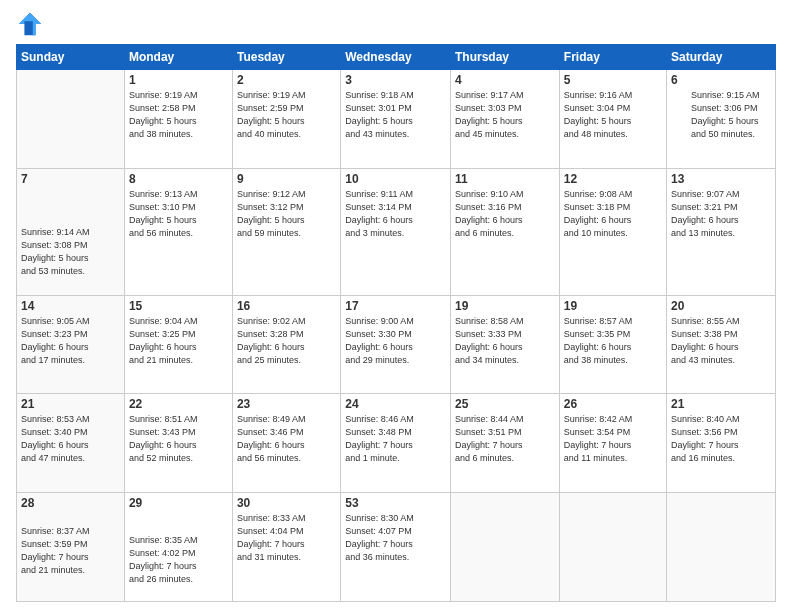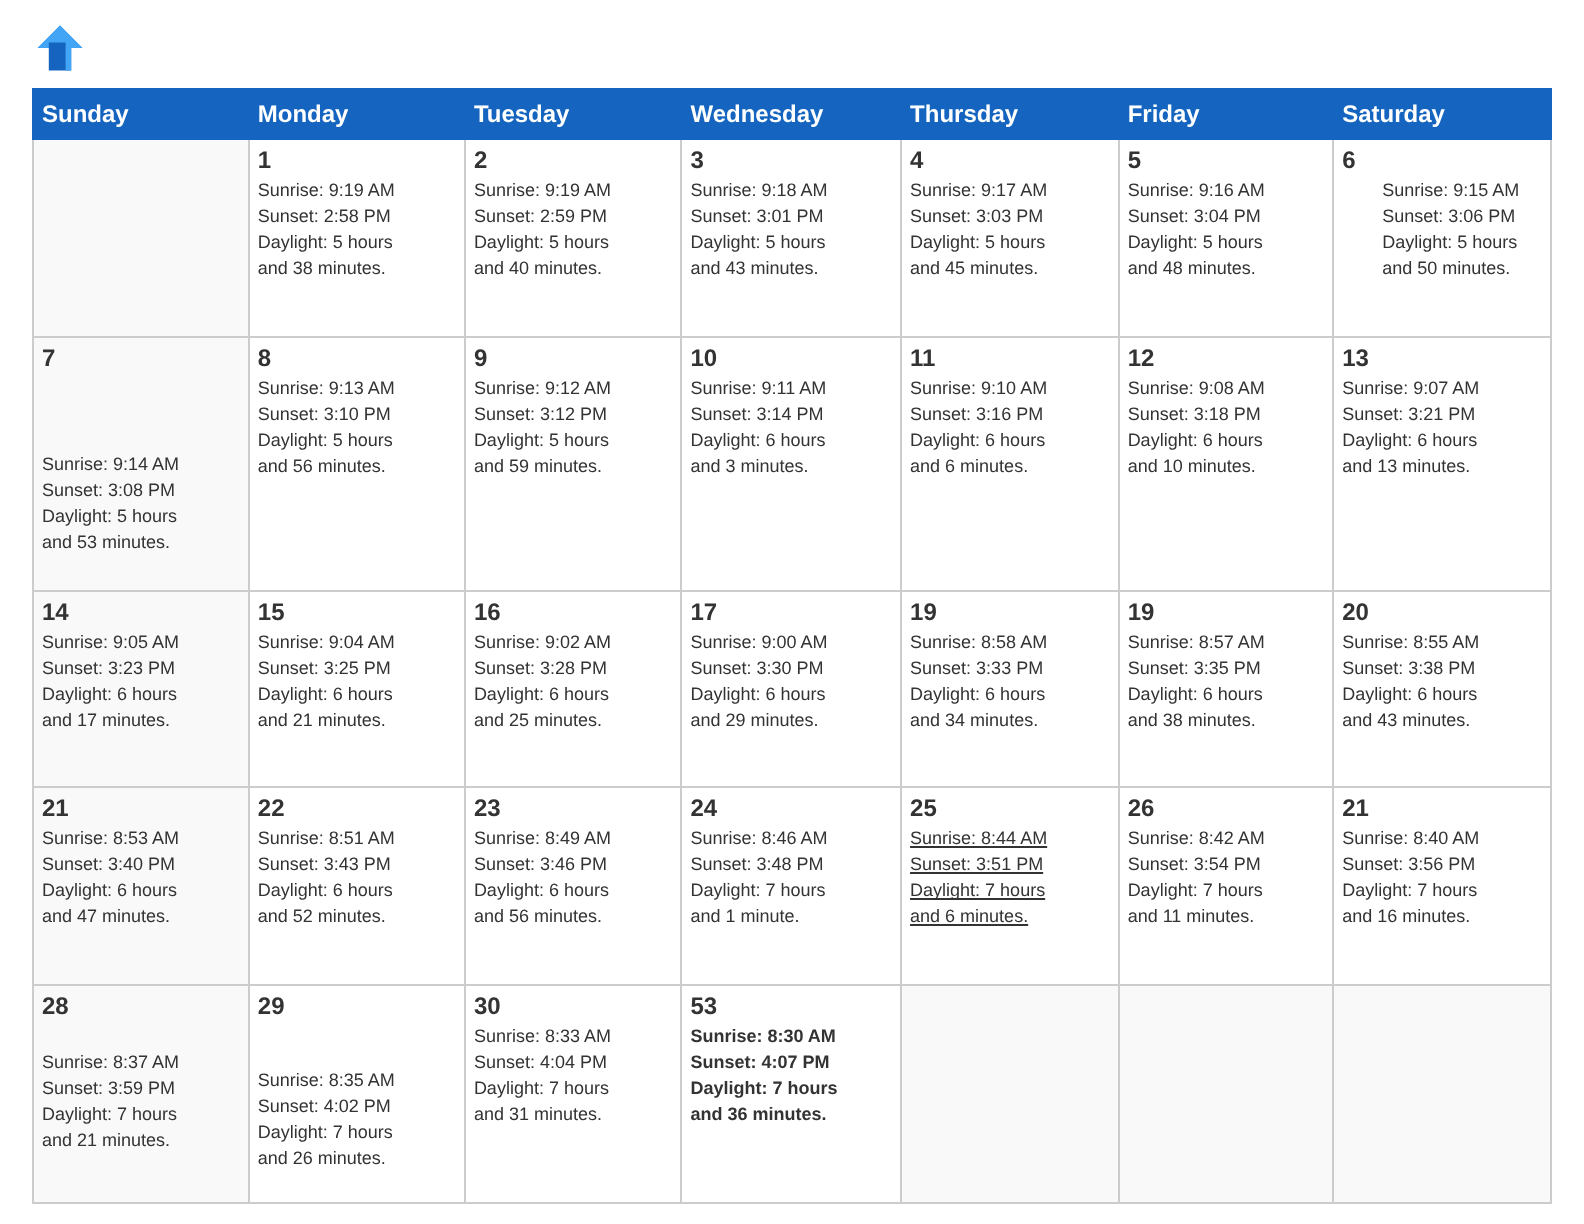--- a/index.html
+++ b/index.html
@@ -307,21 +307,21 @@
           </td>
           <td>
             <span class="day-number">24</span>
             <div class="day-info" style="white-space: pre-line;">Sunrise: 8:46 AM
 Sunset: 3:48 PM
 Daylight: 7 hours
 and 1 minute.</div>
           </td>
           <td>
             <span class="day-number">25</span>
-            <div class="day-info" style="white-space: pre-line; text-decoration: underline;">Sunrise: 8:44 AM
+            <div class="day-info" style="white-space: pre-line;">Sunrise: 8:44 AM
 Sunset: 3:51 PM
 Daylight: 7 hours
 and 6 minutes.</div>
           </td>
           <td>
             <span class="day-number">26</span>
             <div class="day-info" style="white-space: pre-line;">Sunrise: 8:42 AM
 Sunset: 3:54 PM
 Daylight: 7 hours
 and 11 minutes.</div>
@@ -351,21 +351,21 @@
           </td>
           <td>
             <span class="day-number">30</span>
             <div class="day-info" style="white-space: pre-line;">Sunrise: 8:33 AM
 Sunset: 4:04 PM
 Daylight: 7 hours
 and 31 minutes.</div>
           </td>
           <td>
             <span class="day-number">53</span>
-            <div class="day-info" style="white-space: pre-line; font-weight: bold;">Sunrise: 8:30 AM
+            <div class="day-info" style="white-space: pre-line;">Sunrise: 8:30 AM
 Sunset: 4:07 PM
 Daylight: 7 hours
 and 36 minutes.</div>
           </td>
           <td class="empty-cell"></td>
           <td class="empty-cell"></td>
           <td class="empty-cell"></td>
         </tr>
       </tbody>
   </table>

